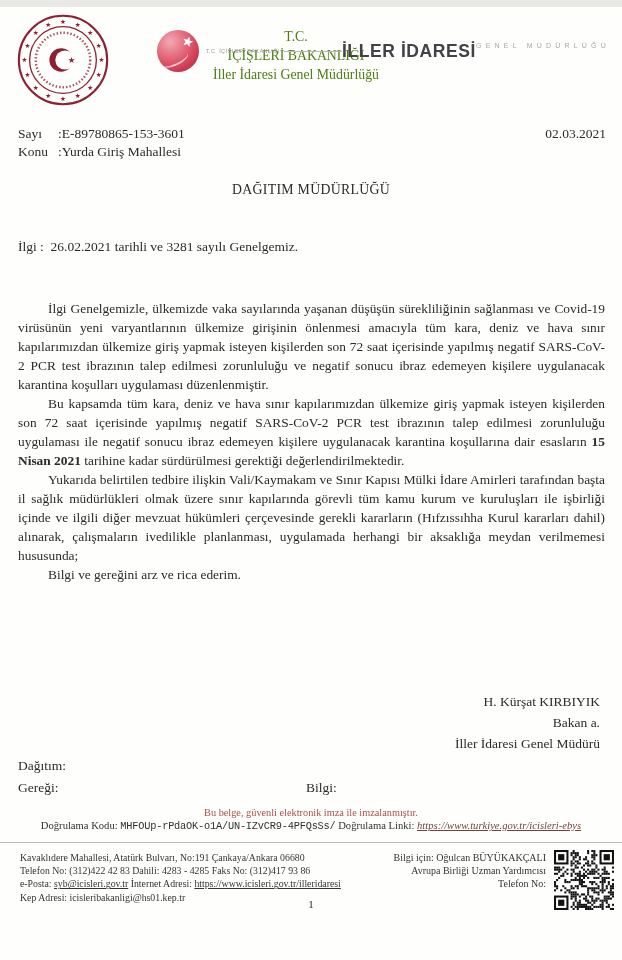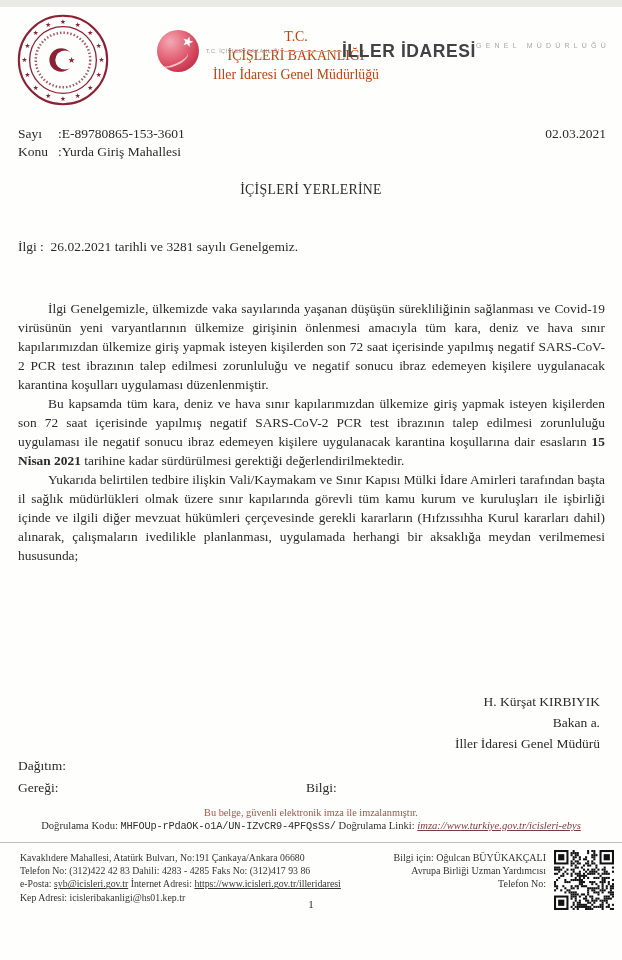--- a/index.html
+++ b/index.html
@@ -7,21 +7,21 @@
   .page {
     position:relative; width:622px; height:960px; margin:0 auto;
     background:#fefefd; overflow:hidden;
     font-family:"Liberation Serif", serif; color:#2b2b2b;
   }
   .photo-edge { position:absolute; top:0; left:0; right:0; height:7px; background:#e9e9e6; }
 
   
   .seal-wrap { position:absolute; top:13px; left:16px; width:94px; height:94px; }
   .center-title { position:absolute; top:27px; left:120px; right:150px; text-align:center;
-                  font-size:13.8px; line-height:19px; color:#c2410c; }
+                  font-size:13.8px; line-height:19px; color:#4d7c0f; }
   .brand { position:absolute; top:30px; right:12px; display:flex; align-items:center; gap:7px;
            font-family:"Liberation Sans", sans-serif; }
   .brand-sphere { width:42px; height:42px; border-radius:50%; position:relative; flex:0 0 auto;
     background:radial-gradient(circle at 32% 28%, #f2aab4 0%, #e87687 30%, #d84b61 58%, #c02a44 85%);
   }
   .brand-sphere .star { position:absolute; top:4px; right:5px; color:#ffffff; font-size:13px;
     transform:rotate(18deg); text-shadow:0 0 1px rgba(255,255,255,.7); }
   .brand-sphere .swoosh { position:absolute; left:2px; bottom:6px; width:30px; height:14px;
     border-radius:50%; border-bottom:2px solid rgba(255,255,255,.65); transform:rotate(-24deg); }
   .brand-text { display:flex; flex-direction:row; }
@@ -138,48 +138,49 @@
       <span class="meta-label">Sayı</span>
       <span>:E-89780865-153-3601</span>
     </div>
     <div class="meta-row">
       <span class="meta-label">Konu</span>
       <span>:Yurda Giriş Mahallesi</span>
     </div>
     <span class="meta-date">02.03.2021</span>
   </div>
 
-  <div class="recipient">İÇİŞLERİ YERLERİNE</div>
+  <div class="recipient">DAĞITIM MÜDÜRLÜĞÜ</div>
 
   <div class="ilgi">İlgi :  26.02.2021 tarihli ve 3281 sayılı Genelgemiz.</div>
 
   <div class="body-text">
     <p>İlgi Genelgemizle, ülkemizde vaka sayılarında yaşanan düşüşün sürekliliğinin sağlanması ve Covid-19 virüsünün yeni varyantlarının ülkemize girişinin önlenmesi amacıyla tüm kara, deniz ve hava sınır kapılarımızdan ülkemize giriş yapmak isteyen kişilerden son 72 saat içerisinde yapılmış negatif SARS-CoV-2 PCR test ibrazının talep edilmesi zorunluluğu ve negatif sonucu ibraz edemeyen kişilere uygulanacak karantina koşulları uygulaması düzenlenmiştir.</p>
     <p><span>Bu kapsamda tüm kara, deniz ve hava sınır kapılarımızdan ülkemize giriş yapmak isteyen kişilerden son 72 saat içerisinde yapılmış negatif SARS-CoV-2 PCR test ibrazının talep edilmesi zorunluluğu uygulaması ile negatif sonucu ibraz edemeyen kişilere uygulanacak karantina koşullarına dair esasların </span><b>15 Nisan 2021</b><span> tarihine kadar sürdürülmesi gerektiği değerlendirilmektedir.</span></p>
     <p>Yukarıda belirtilen tedbire ilişkin Vali/Kaymakam ve Sınır Kapısı Mülki İdare Amirleri tarafından başta il sağlık müdürlükleri olmak üzere sınır kapılarında görevli tüm kamu kurum ve kuruluşları ile işbirliği içinde ve ilgili diğer mevzuat hükümleri çerçevesinde gerekli kararların (Hıfzıssıhha Kurul kararları dahil) alınarak, çalışmaların ivedilikle planlanması, uygulamada herhangi bir aksaklığa meydan verilmemesi hususunda;</p>
+    <p class="closing">Bilgi ve gereğini arz ve rica ederim.</p>
   </div>
 
   <div class="signature">
     <div>H. Kürşat KIRBIYIK</div>
     <div>Bakan a.</div>
     <div>İller İdaresi Genel Müdürü</div>
   </div>
 
   <div class="distribution">
     <div>Dağıtım:</div>
     <div class="dist-row">
       <span>Gereği:</span>
       <span class="dist-bilgi">Bilgi:</span>
     </div>
   </div>
 
   <div class="esign">
     <div class="esign-note">Bu belge, güvenli elektronik imza ile imzalanmıştır.</div>
     <div class="esign-verify">
-      <span>Doğrulama Kodu: </span><span class="esign-code">MHFOUp-rPdaOK-o1A/UN-IZvCR9-4PFQsSs/</span><span> Doğrulama Linki: </span><a class="esign-link" href="#">imza://www.turkiye.gov.tr/icisleri-ebys</a>
+      <span>Doğrulama Kodu: </span><span class="esign-code">MHFOUp-rPdaOK-o1A/UN-IZvCR9-4PFQsSs/</span><span> Doğrulama Linki: </span><a class="esign-link" href="#">https://www.turkiye.gov.tr/icisleri-ebys</a>
     </div>
   </div>
 
   <div class="footer-rule"></div>
 
   <div class="footer-left">
     <div>Kavaklıdere Mahallesi, Atatürk Bulvarı, No:191 Çankaya/Ankara 06680</div>
     <div>Telefon No: (312)422 42 83 Dahili: 4283 - 4285 Faks No: (312)417 93 86</div>
     <div>
       <span>e-Posta: </span><a class="u" href="#">syb@icisleri.gov.tr</a><span> İnternet Adresi: </span><a class="u" href="#">https://www.icisleri.gov.tr/illeridaresi</a>

